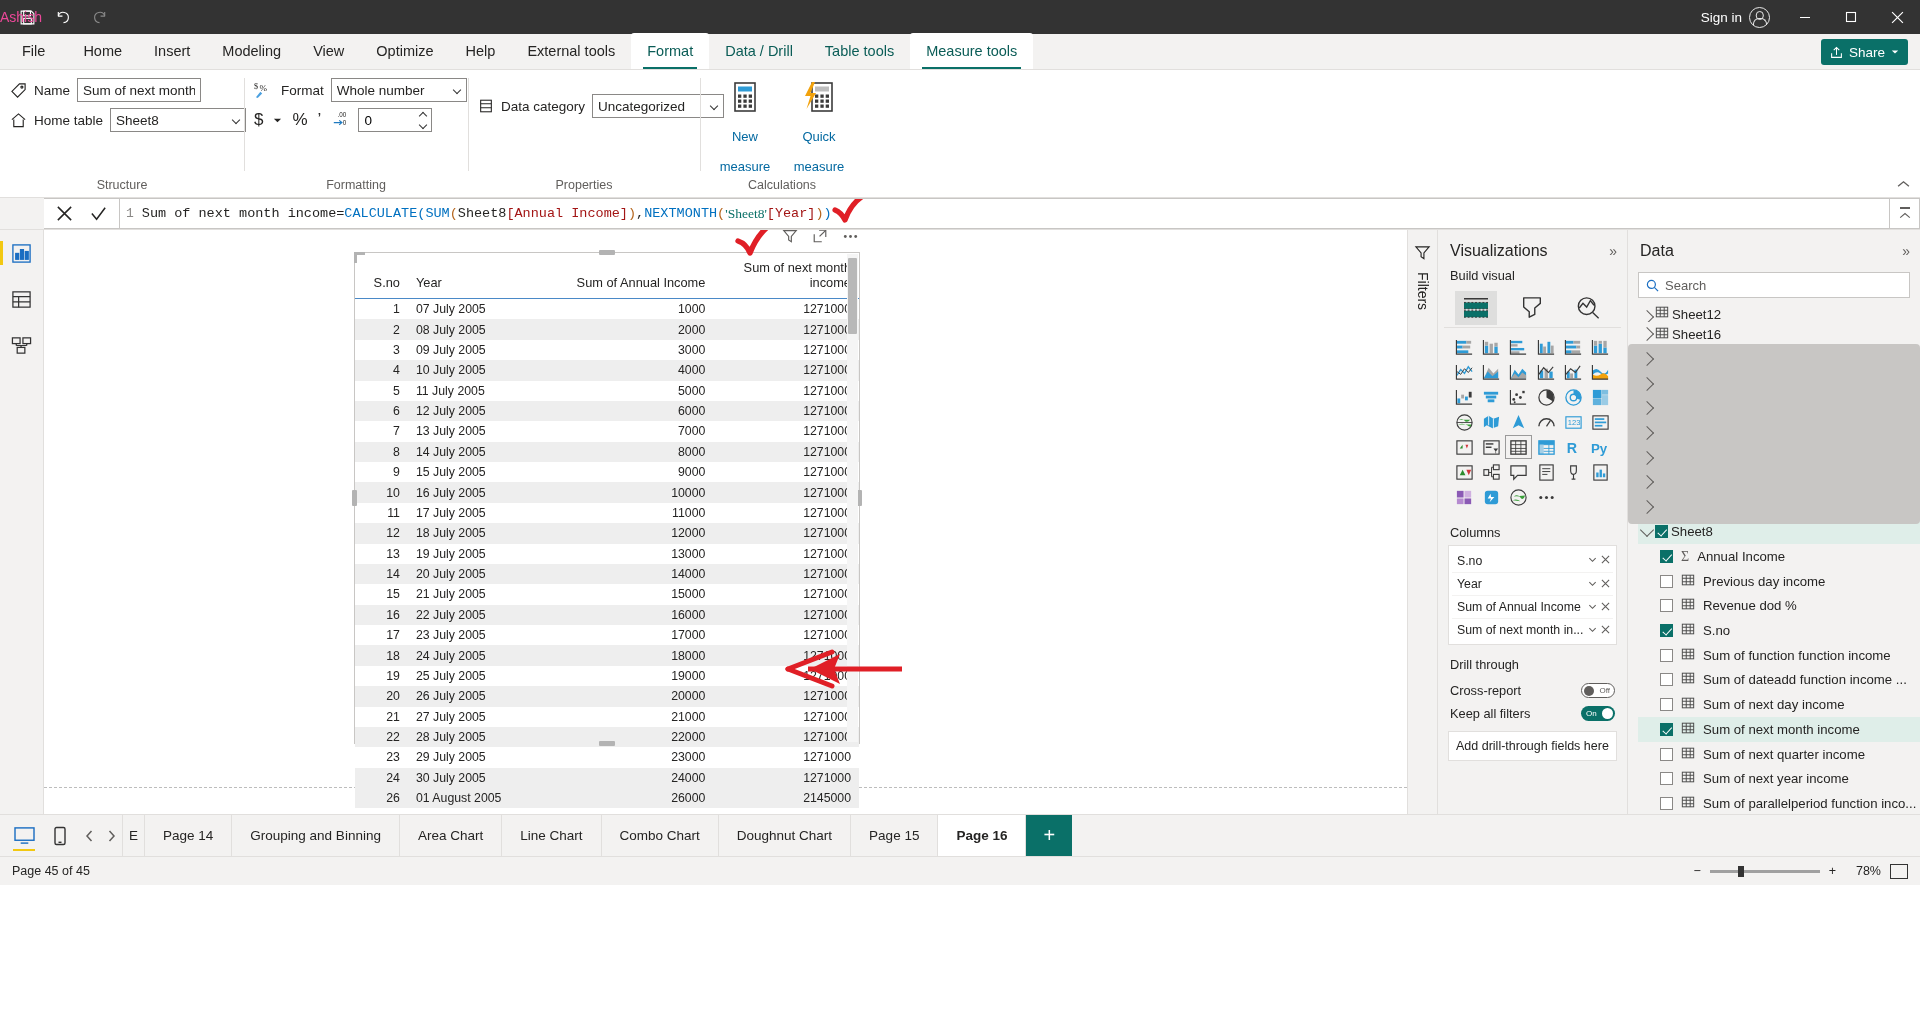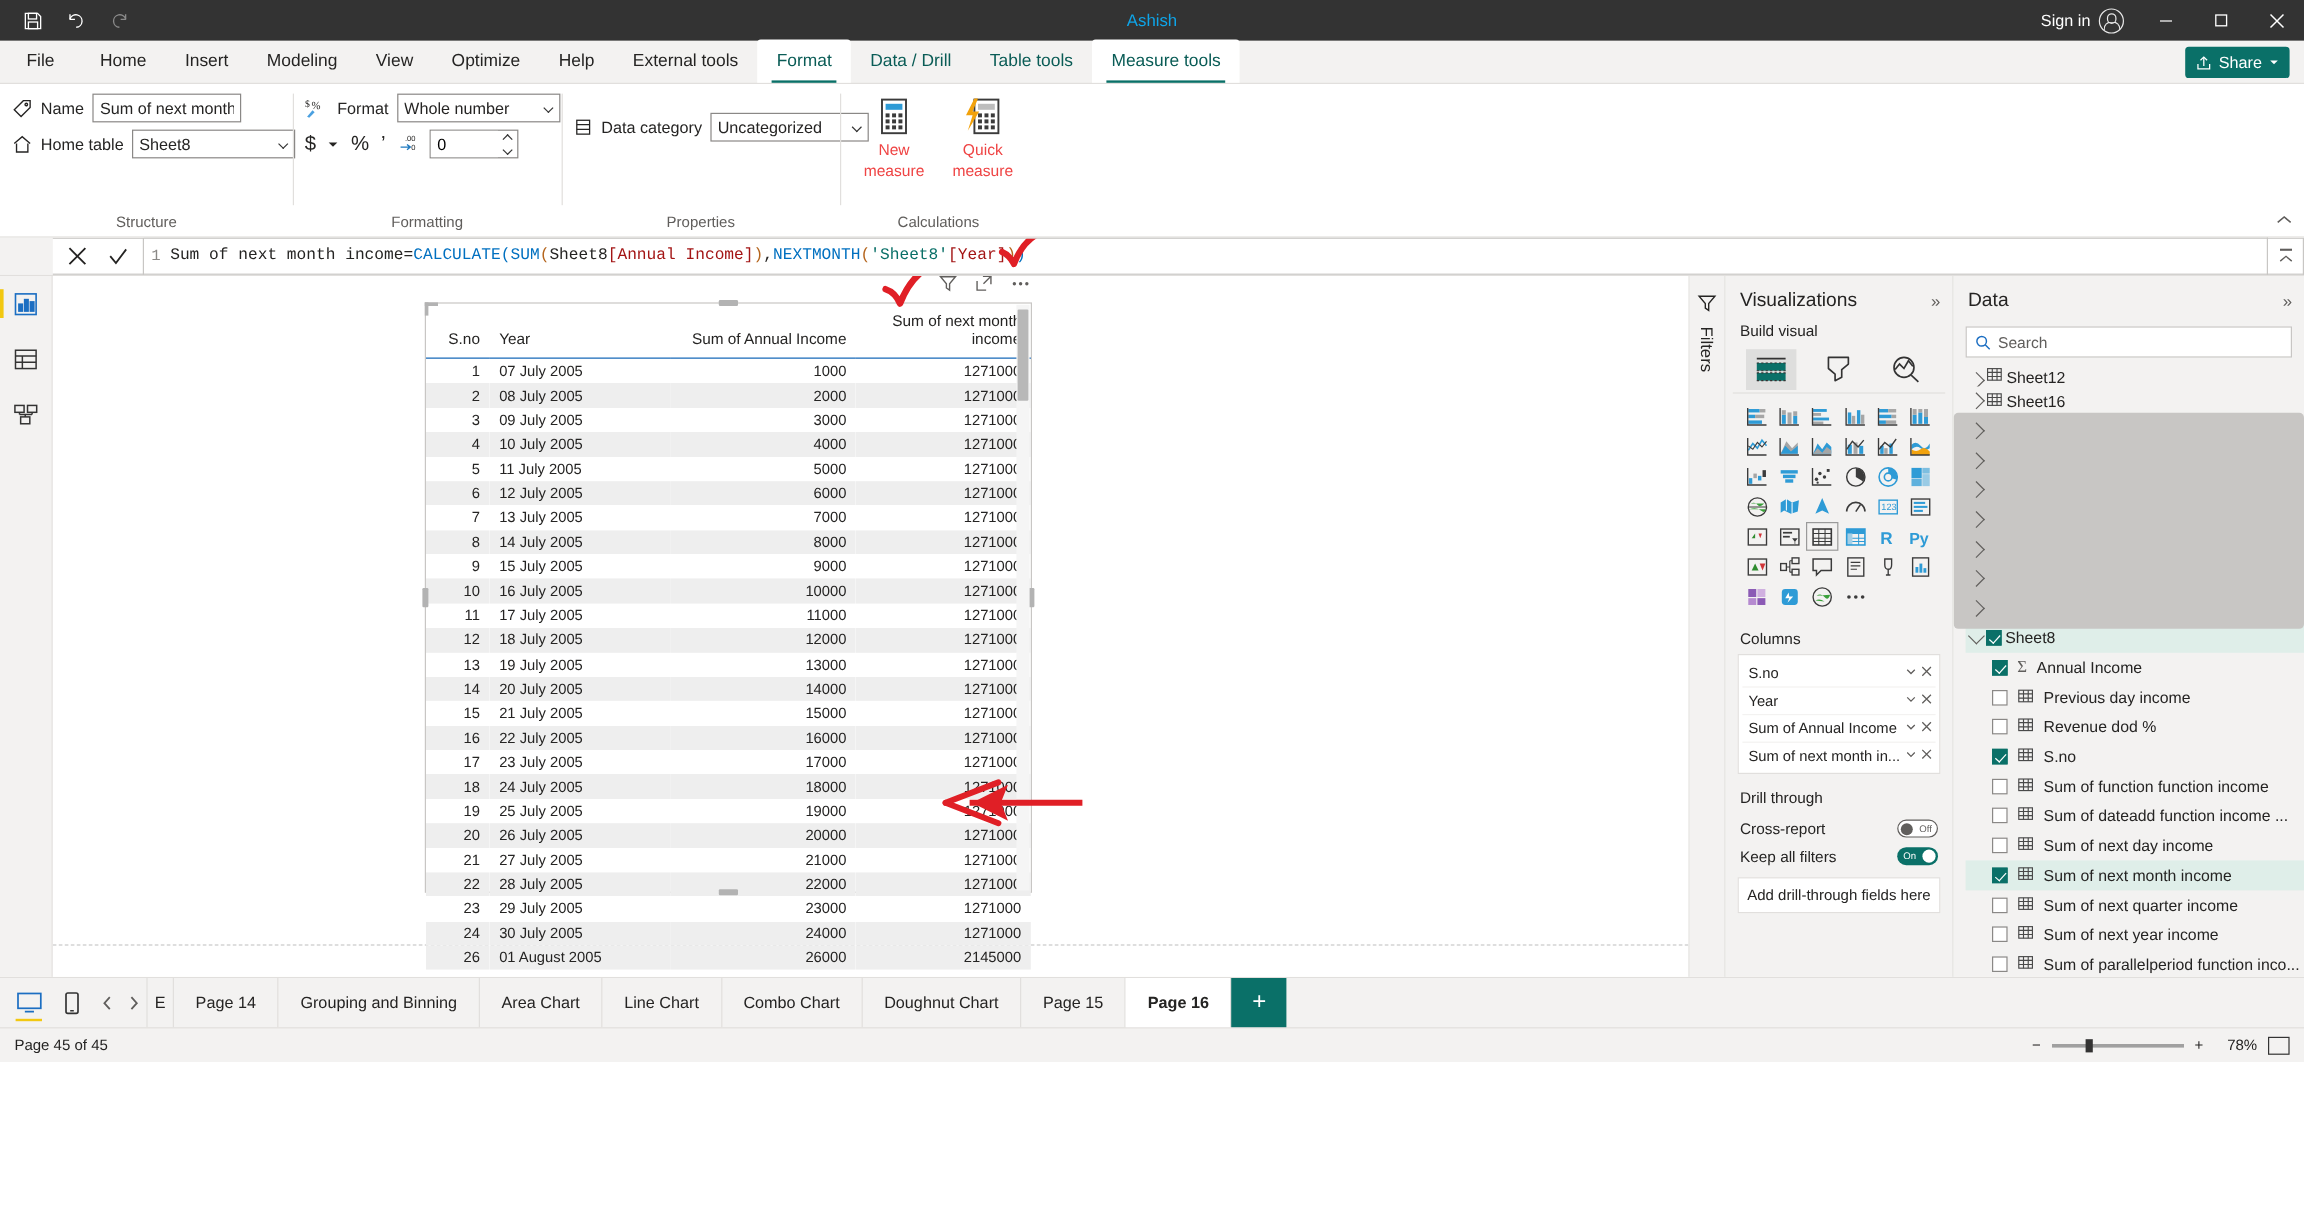--- a/index.html
+++ b/index.html
@@ -16,22 +16,22 @@
     height: 34px; background: #333333; color: #fff;
     display: flex; align-items: center; position: relative;
   }
   .qat { display: flex; align-items: center; gap: 2px; padding-left: 10px; }
   .qat-btn {
     width: 34px; height: 30px; display: flex; align-items: center;
     justify-content: center; color: #fff;
   }
   .qat-btn.disabled { color: #8a8a8a; }
   .title-text {
-    position: absolute; left: 0; right: 0; text-align: center;
-    font-size: 14px; color: #0ea5e9; pointer-events: none;
+    position: absolute; left: 0; right: 0; text-align: left;
+    font-size: 14px; color: #ec4899; pointer-events: none;
   }
   .title-right {
     margin-left: auto; display: flex; align-items: center; height: 34px;
   }
   .signin {
     display: flex; align-items: center; gap: 7px; font-size: 13.5px;
     padding: 0 12px; color: #fff;
   }
   .avatar-circle {
     width: 21px; height: 21px; border-radius: 50%;
@@ -130,21 +130,21 @@
   .spin-arrows i {
     width: 6px; height: 6px; border-right: 1.3px solid #333;
     border-bottom: 1.3px solid #333; display: block;
   }
   .spin-arrows i.up { transform: rotate(-135deg); }
   .spin-arrows i.dn { transform: rotate(45deg); }
 
   .calcbtns { display: flex; gap: 4px; padding-top: 2px; }
   .calcbtn {
     width: 72px; display: flex; flex-direction: column; align-items: center;
-    gap: 4px; font-size: 13px; color: #ef4444; text-align: right;
+    gap: 16px; font-size: 13px; color: #0369a1; text-align: right;
     line-height: 14px;
   }
   .calcicon { width: 34px; height: 34px; }
 
   .ribbon-collapse {
     position: absolute; right: 10px; bottom: 6px; color: #605e5c;
     font-size: 11px;
   }
 
   
@@ -173,21 +173,21 @@
     display: flex; align-items: center; font-family: "Liberation Mono", monospace;
     font-size: 13.5px; padding-left: 6px; position: relative; overflow: hidden;
   }
   .ln { color: #8a8886; margin-right: 8px; font-size: 13px; }
   .tok-plain { color: #252423; }
   .tok-fn { color: #0070c0; }
   .tok-tbl { color: #252423; }
   .tok-col { color: #a31515; }
   .tok-paren1 { color: #0070c0; }
   .tok-paren2 { color: #b5651d; }
-  .tok-paren3 { color: #0a7068; }
+  .tok-paren3 { color: #0a7068; font-family: Liberation Serif, serif; }
   .fx-collapse {
     width: 30px; border: 1px solid #c8c6c4; border-left: none; background: #fff;
     display: flex; align-items: center; justify-content: center;
     flex-direction: column; gap: 2px;
   }
 
   
   .main {
     display: flex; height: 584px; background: #fff;
   }

